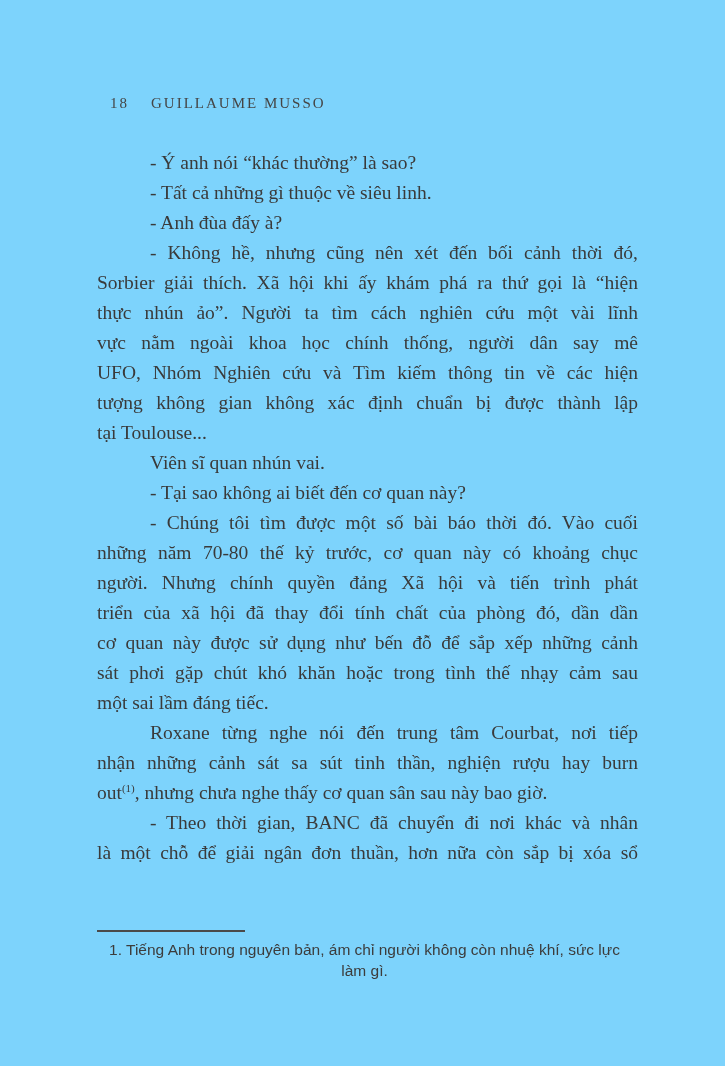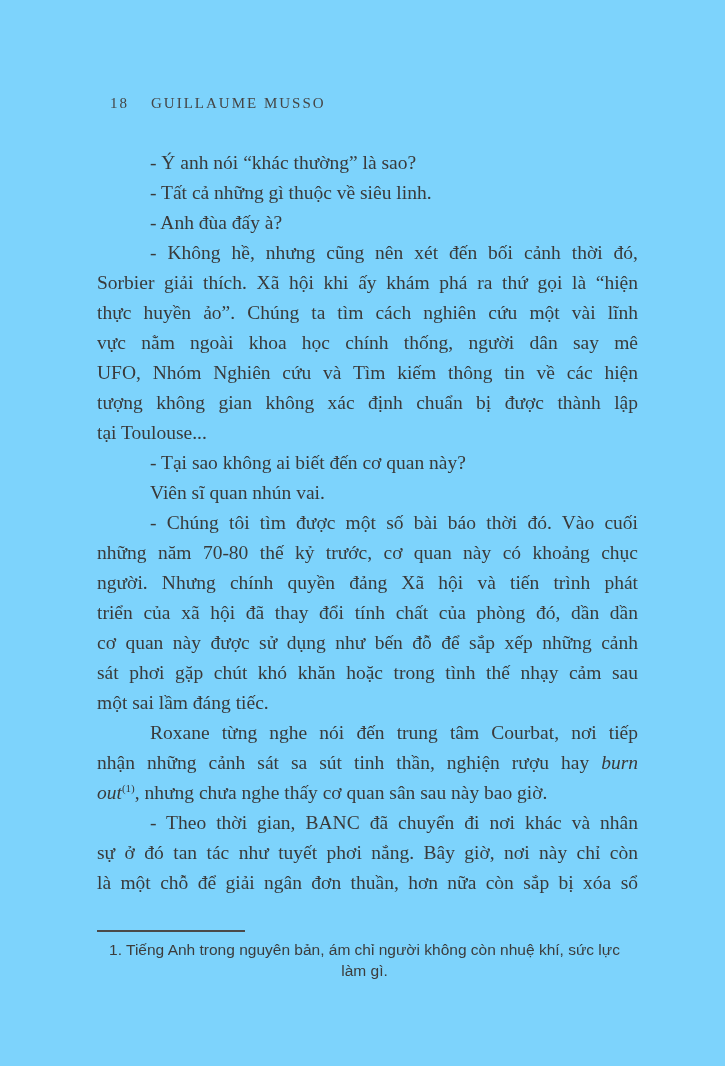--- a/index.html
+++ b/index.html
@@ -45,21 +45,21 @@
   .line {
     font-size: 19.5px;
     line-height: 30px;
     text-align: justify;
     text-align-last: left;
     white-space: normal;
     color: #3a3a3a;
   }
   .line.just { text-align-last: justify; }
   .line.first { text-indent: 53px; font-family: Liberation Serif, serif; }
-  .it { font-style: italic; }
+  .it { }
   sup.fnref {
     font-size: 11px;
     line-height: 0;
     vertical-align: 7px;
   }
   .footnote-block {
     position: absolute;
     top: 930px;
     left: 97px;
     width: 535px;
@@ -93,49 +93,48 @@
       </div>
       <div class="para">
         <div class="line first"><span>- Tất cả những gì thuộc về siêu linh.</span></div>
       </div>
       <div class="para">
         <div class="line first"><span>- Anh đùa đấy à?</span></div>
       </div>
       <div class="para">
         <div class="line first just"><span>- Không hề, nhưng cũng nên xét đến bối cảnh thời đó,</span></div>
         <div class="line just"><span>Sorbier giải thích. Xã hội khi ấy khám phá ra thứ gọi là “hiện</span></div>
-        <div class="line just"><span>thực huyền ảo”. Chúng ta tìm cách nghiên cứu một vài lĩnh</span></div>
+        <div class="line just"><span>thực nhún ảo”. Người ta tìm cách nghiên cứu một vài lĩnh</span></div>
         <div class="line just"><span>vực nằm ngoài khoa học chính thống, người dân say mê</span></div>
         <div class="line just"><span>UFO, Nhóm Nghiên cứu và Tìm kiếm thông tin về các hiện</span></div>
         <div class="line just"><span>tượng không gian không xác định chuẩn bị được thành lập</span></div>
         <div class="line"><span>tại Toulouse...</span></div>
       </div>
       <div class="para">
-        <div class="line first"><span>- Tại sao không ai biết đến cơ quan này?</span></div>
+        <div class="line first"><span>Viên sĩ quan nhún vai.</span></div>
       </div>
       <div class="para">
-        <div class="line first"><span>Viên sĩ quan nhún vai.</span></div>
+        <div class="line first"><span>- Tại sao không ai biết đến cơ quan này?</span></div>
       </div>
       <div class="para">
         <div class="line first just"><span>- Chúng tôi tìm được một số bài báo thời đó. Vào cuối</span></div>
         <div class="line just"><span>những năm 70-80 thế kỷ trước, cơ quan này có khoảng chục</span></div>
         <div class="line just"><span>người. Nhưng chính quyền đảng Xã hội và tiến trình phát</span></div>
         <div class="line just"><span>triển của xã hội đã thay đổi tính chất của phòng đó, dần dần</span></div>
         <div class="line just"><span>cơ quan này được sử dụng như bến đỗ để sắp xếp những cảnh</span></div>
         <div class="line just"><span>sát phơi gặp chút khó khăn hoặc trong tình thế nhạy cảm sau</span></div>
         <div class="line"><span>một sai lầm đáng tiếc.</span></div>
       </div>
       <div class="para">
         <div class="line first just"><span>Roxane từng nghe nói đến trung tâm Courbat, nơi tiếp</span></div>
         <div class="line just"><span>nhận những cảnh sát sa sút tinh thần, nghiện rượu hay </span><span class="it">burn</span></div>
         <div class="line"><span class="it">out</span><sup class="fnref">(1)</sup><span>, nhưng chưa nghe thấy cơ quan sân sau này bao giờ.</span></div>
       </div>
       <div class="para">
         <div class="line first just"><span>- Theo thời gian, BANC đã chuyển đi nơi khác và nhân</span></div>
-        <div class="line just"><span>sự ở đó tan tác như tuyết phơi nắng. Bây giờ, nơi này chỉ còn</span></div>
         <div class="line just"><span>là một chỗ để giải ngân đơn thuần, hơn nữa còn sắp bị xóa sổ</span></div>
       </div>
     </div>
 
   <div class="footnote-block">
     <div class="footnote-rule"></div>
     <div class="footnote-text">1. Tiếng Anh trong nguyên bản, ám chỉ người không còn nhuệ khí, sức lực làm gì.</div>
   </div>
 
 </div>

